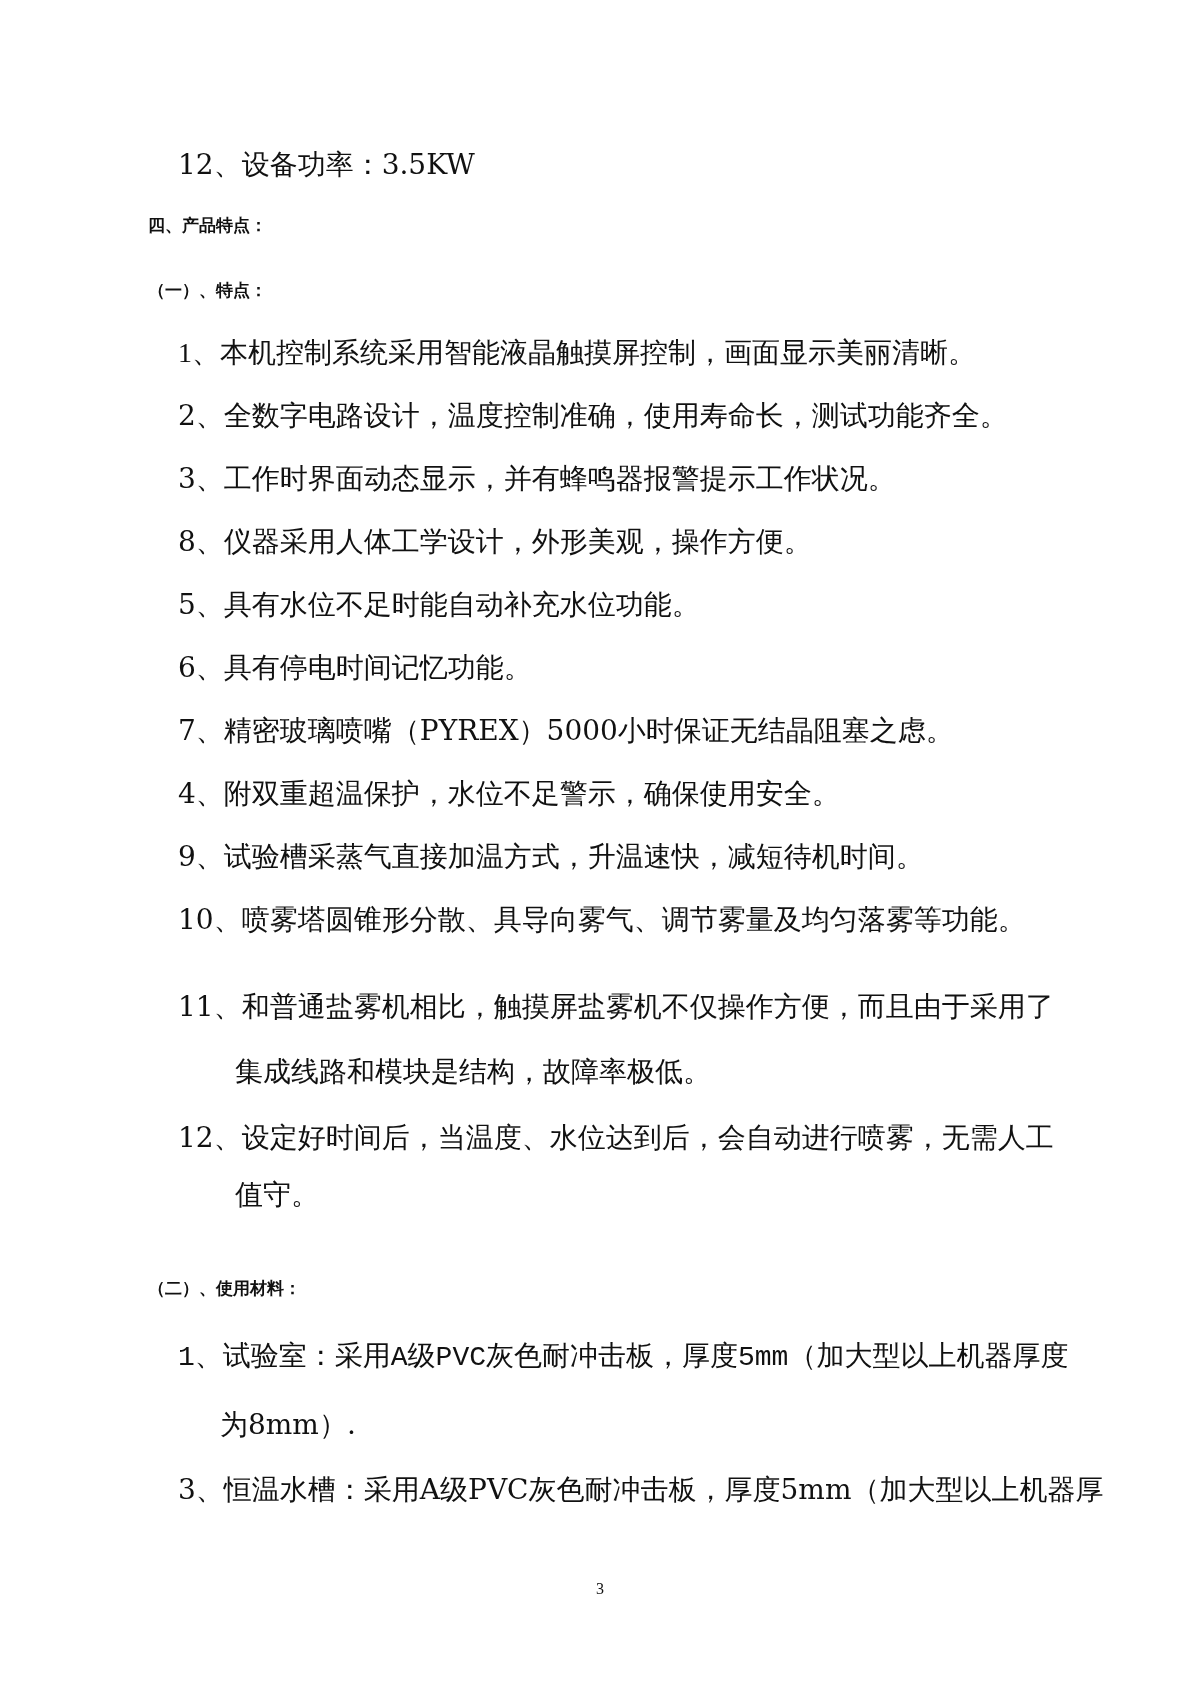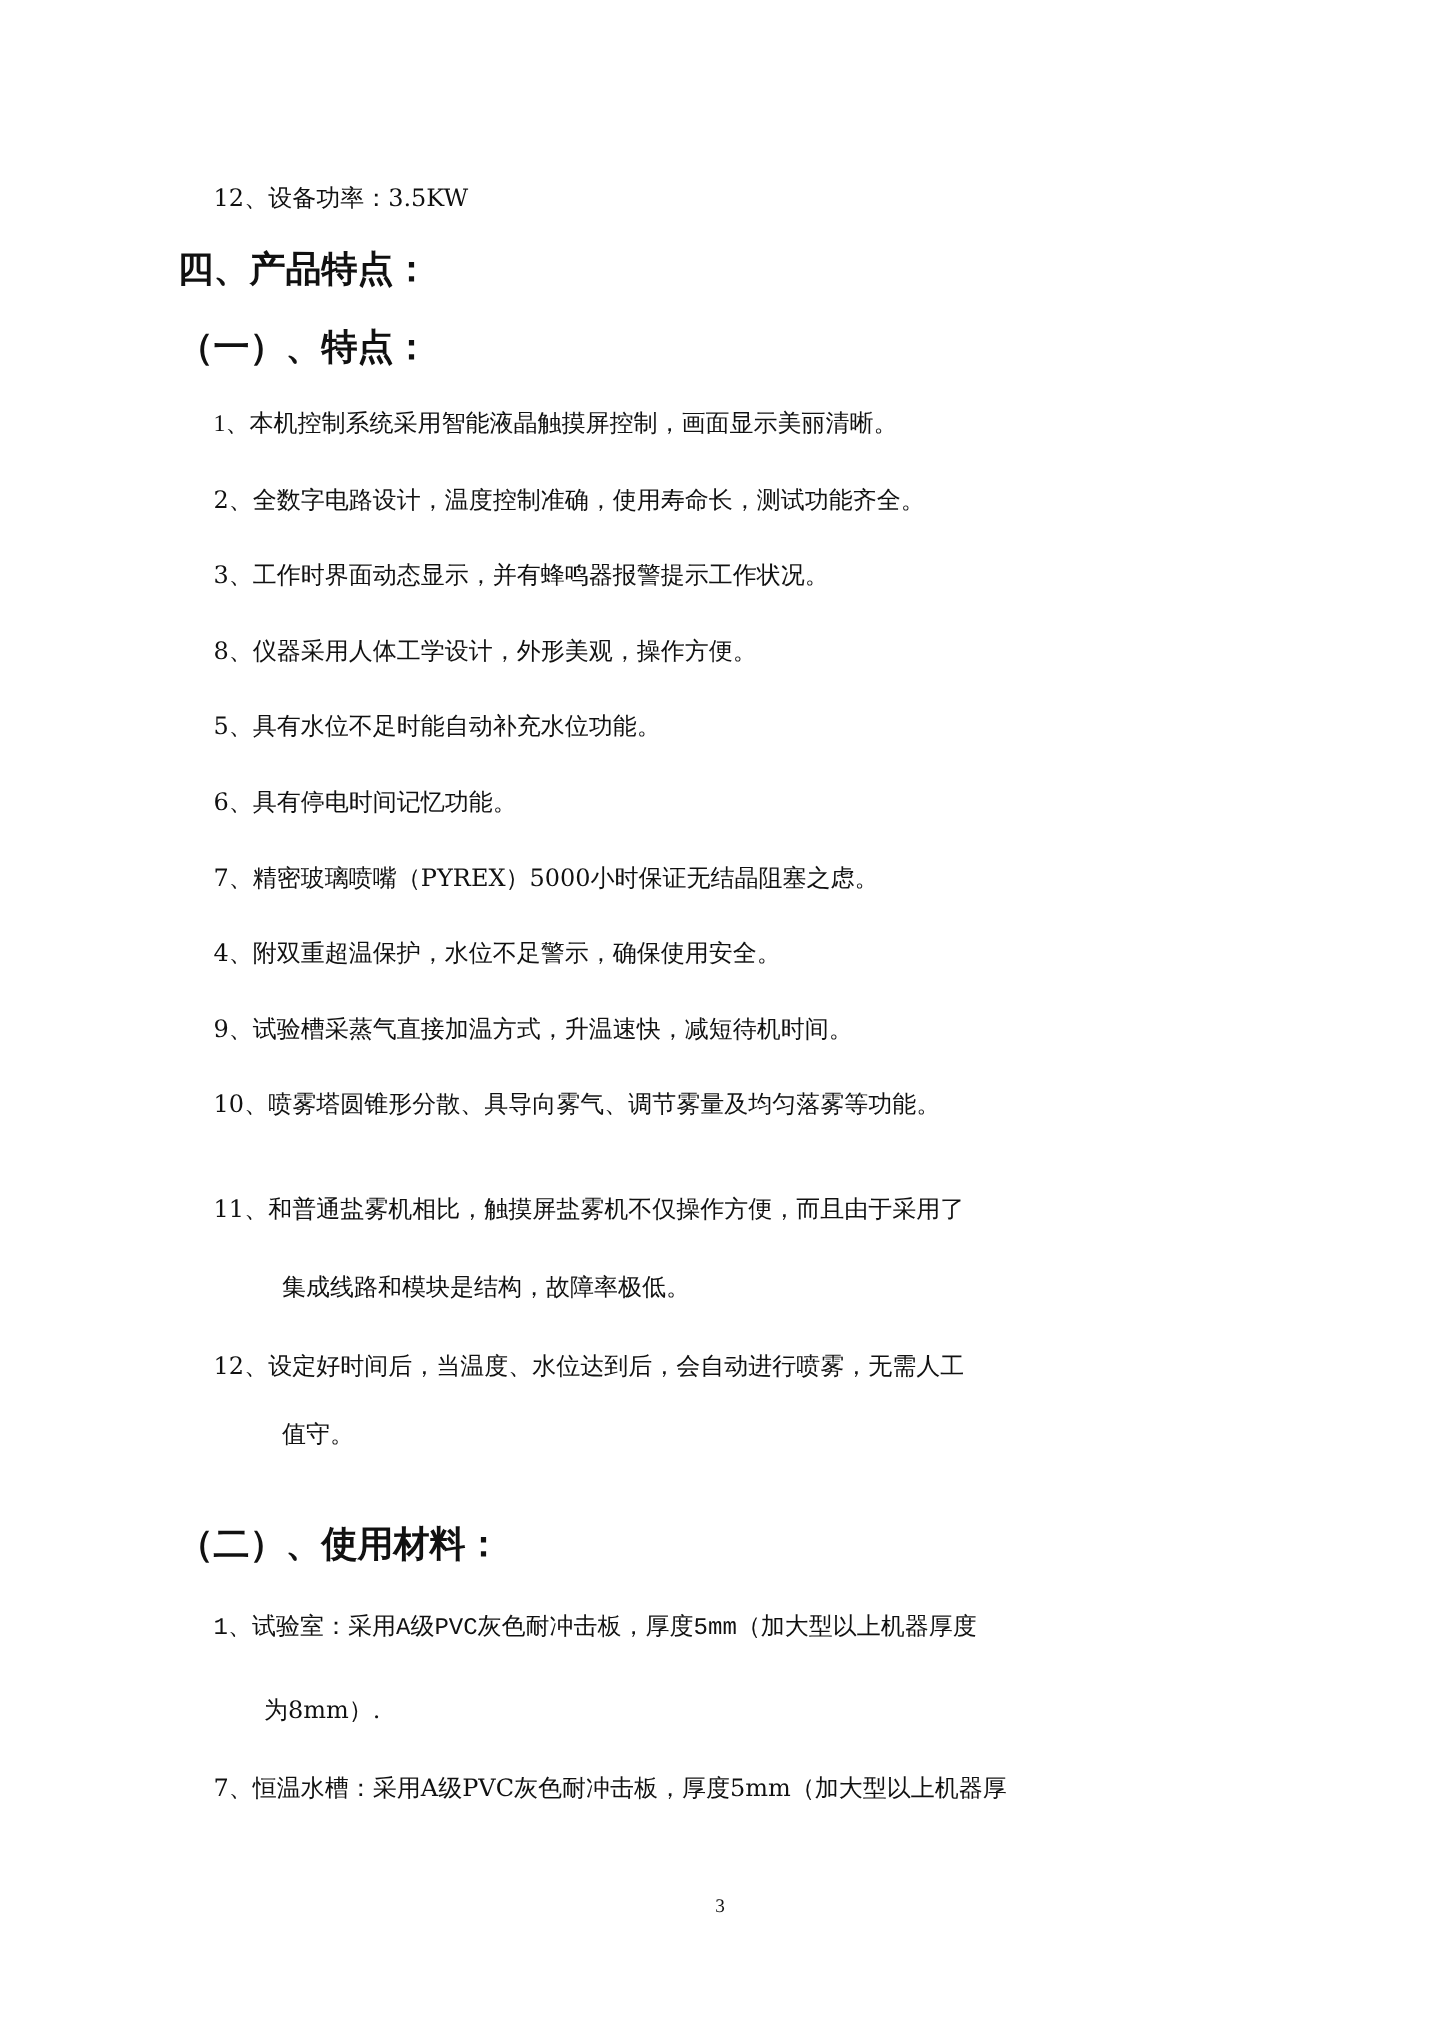--- a/index.html
+++ b/index.html
@@ -1,19 +1,19 @@
 <!DOCTYPE html>
 <html><head>
 <meta charset="utf-8">
 <style>
   html, body { margin: 0; padding: 0; background: #ffffff; }
   body { width: 1200px; height: 1697px; position: relative; overflow: hidden;
          font-family: "DejaVu Serif", "Liberation Serif", serif; color: #111; }
-  .line { position: absolute; font-size: 20px; white-space: nowrap; line-height: 30px; }
-  .bold { font-weight: bold; font-family: "DejaVu Sans", "Liberation Sans", sans-serif; font-size: 30px; }
+  .line { position: absolute; font-size: 28px; white-space: nowrap; line-height: 30px; }
+  .bold { font-weight: bold; font-family: "DejaVu Sans", "Liberation Sans", sans-serif; font-size: 17px; }
   .page-num { position: absolute; top: 1580px; left: 0; width: 1200px; text-align: center;
               font-family: "Liberation Serif", serif; font-size: 16px; }
 </style>
 </head>
 <body>
 
 <div id="doc">
     <div class="line" style="left: 178px; top: 150px;">12、设备功率：3.5KW</div>
     <div class="line bold" style="left: 148px; top: 210px;">四、产品特点：</div>
     <div class="line bold" style="left: 148px; top: 275px;">（一）、特点：</div>
@@ -27,15 +27,15 @@
     <div class="line" style="left: 178px; top: 779px;">4、附双重超温保护，水位不足警示，确保使用安全。</div>
     <div class="line" style="left: 178px; top: 842px;">9、试验槽采蒸气直接加温方式，升温速快，减短待机时间。</div>
     <div class="line" style="left: 178px; top: 905px;">10、喷雾塔圆锥形分散、具导向雾气、调节雾量及均匀落雾等功能。</div>
     <div class="line" style="left: 178px; top: 992px;">11、和普通盐雾机相比，触摸屏盐雾机不仅操作方便，而且由于采用了</div>
     <div class="line" style="left: 235px; top: 1057px;">集成线路和模块是结构，故障率极低。</div>
     <div class="line" style="left: 178px; top: 1123px;">12、设定好时间后，当温度、水位达到后，会自动进行喷雾，无需人工</div>
     <div class="line" style="left: 235px; top: 1180px;">值守。</div>
     <div class="line bold" style="left: 148px; top: 1273px;">（二）、使用材料：</div>
     <div class="line" style="left: 178px; top: 1343px; font-family: Liberation Mono, monospace;">1、试验室：采用A级PVC灰色耐冲击板，厚度5mm（加大型以上机器厚度</div>
     <div class="line" style="left: 220px; top: 1410px;">为8mm）.</div>
-    <div class="line" style="left: 178px; top: 1475px;">7、恒温水槽：采用A级PVC灰色耐冲击板，厚度5mm（加大型以上机器厚</div>
+    <div class="line" style="left: 178px; top: 1475px;">3、恒温水槽：采用A级PVC灰色耐冲击板，厚度5mm（加大型以上机器厚</div>
   </div>
 <div class="page-num">3</div>
 
 </body></html>

